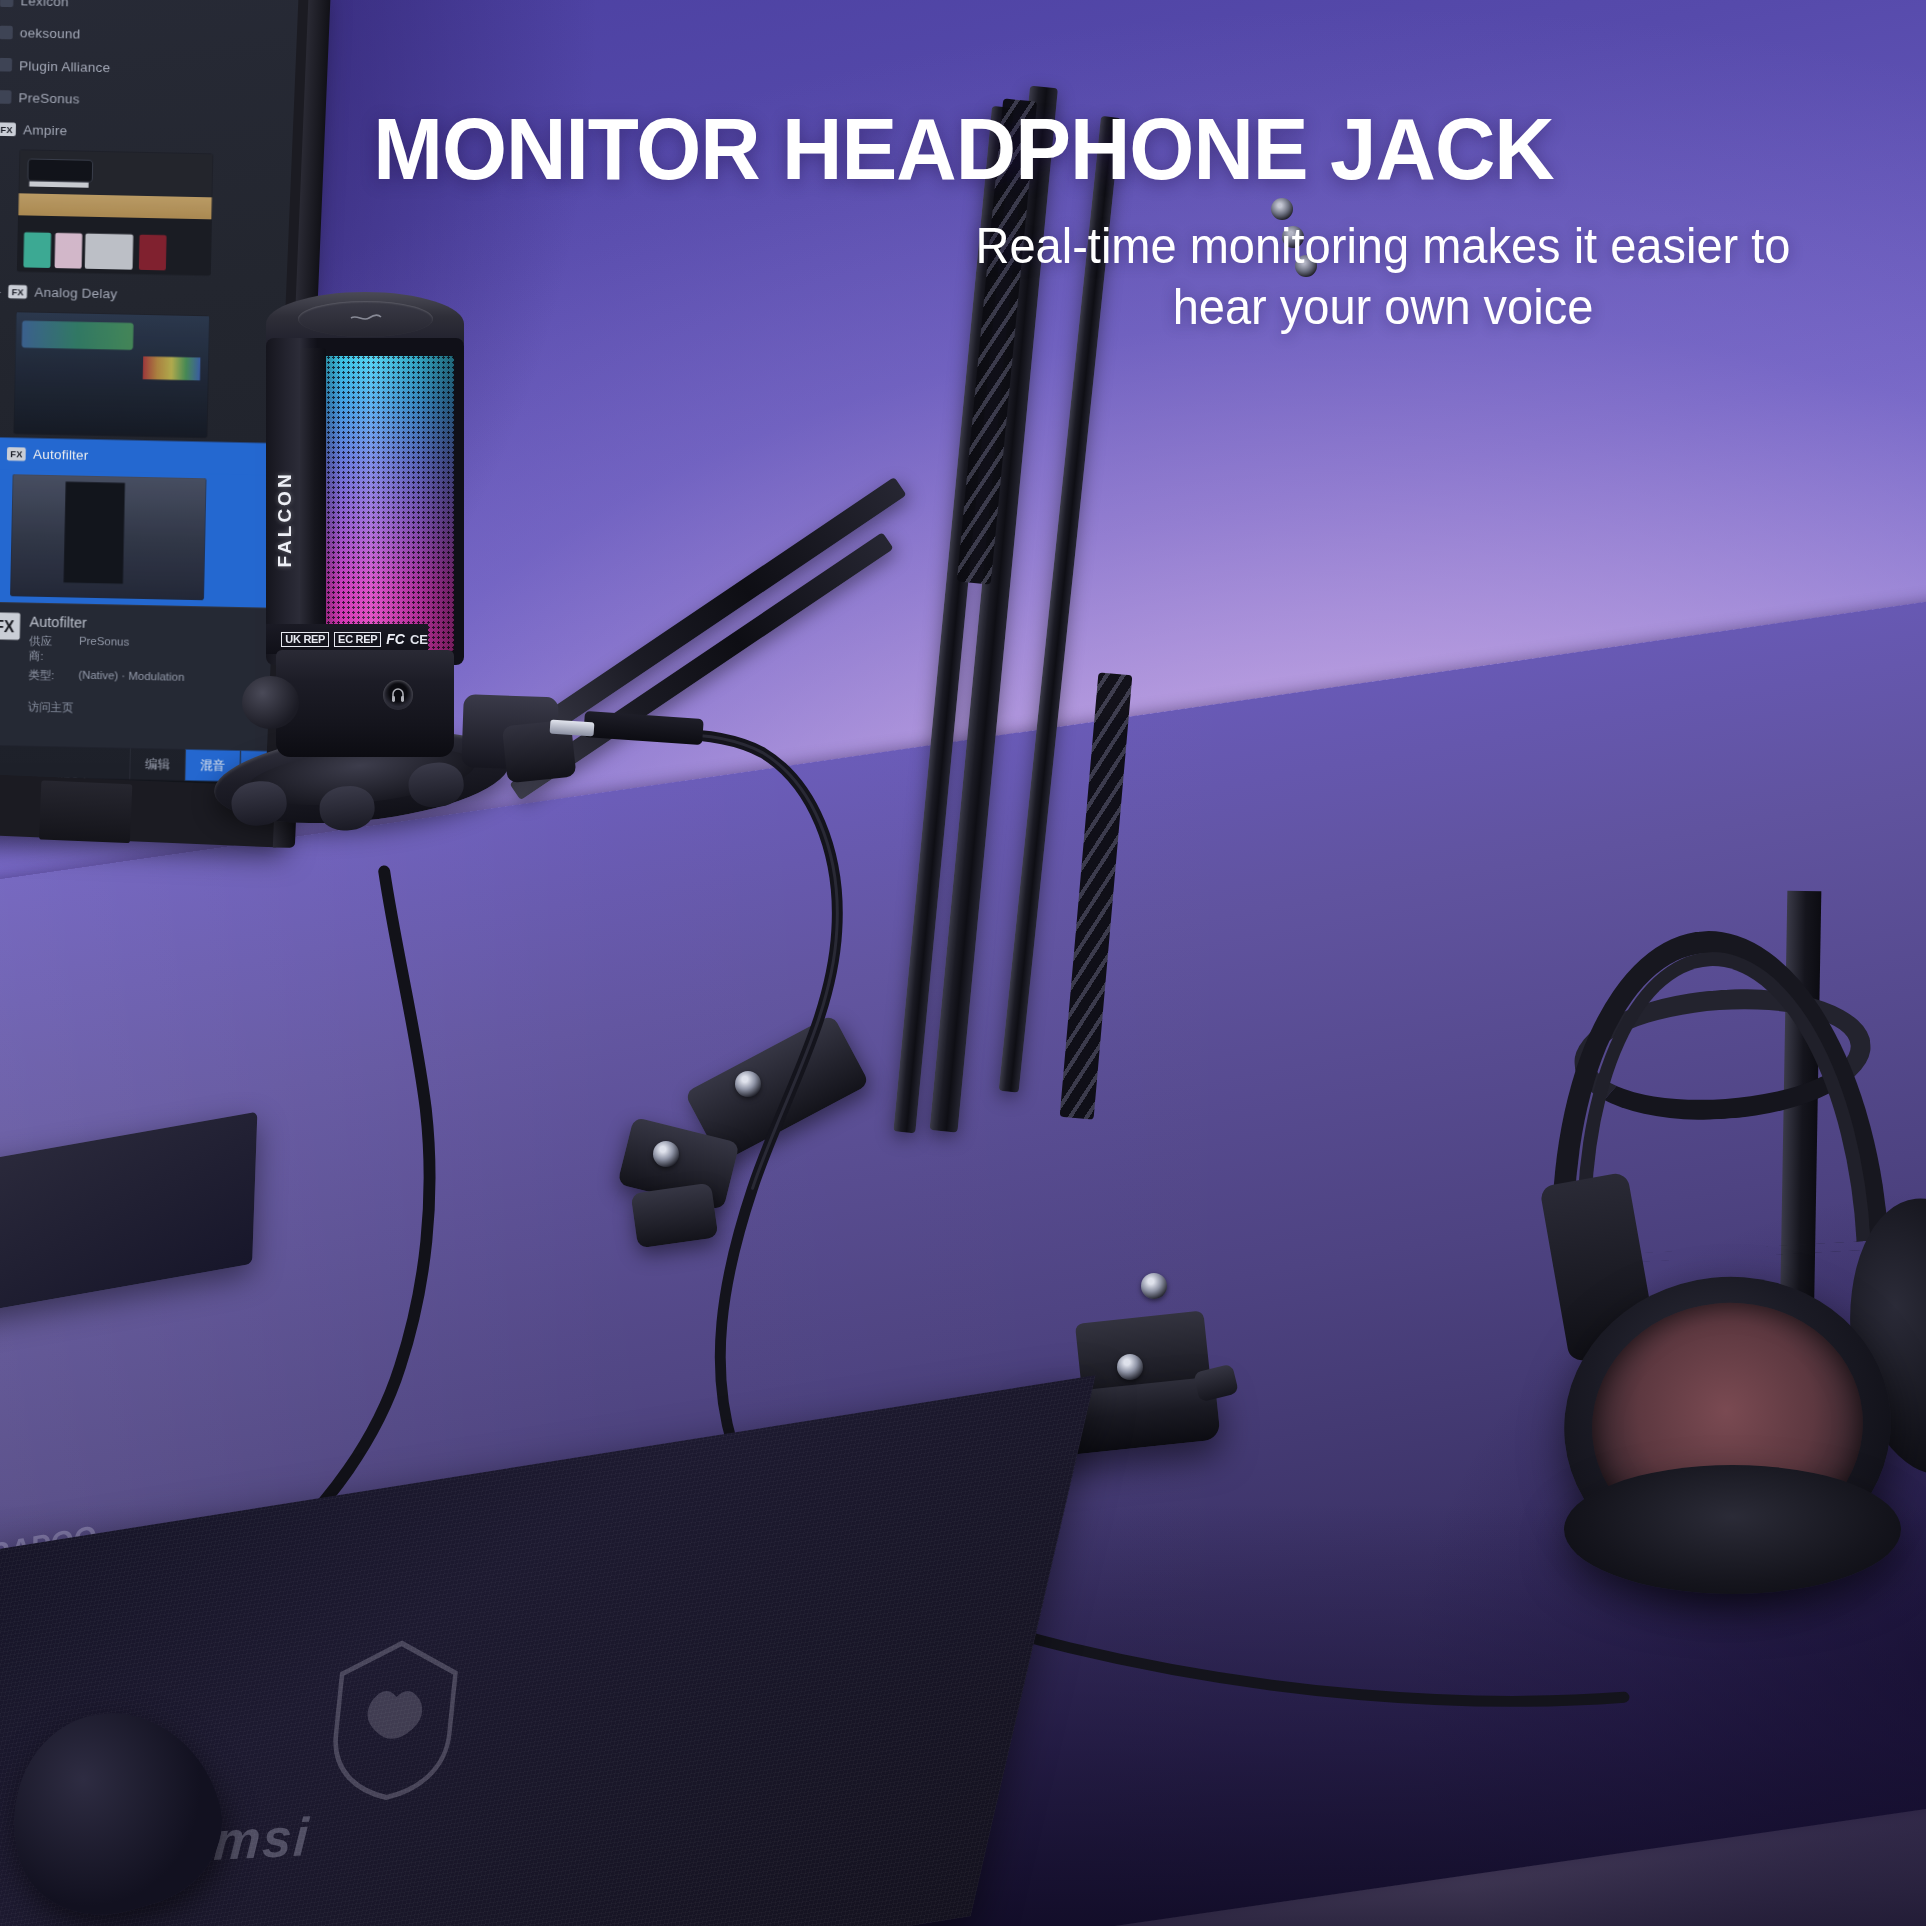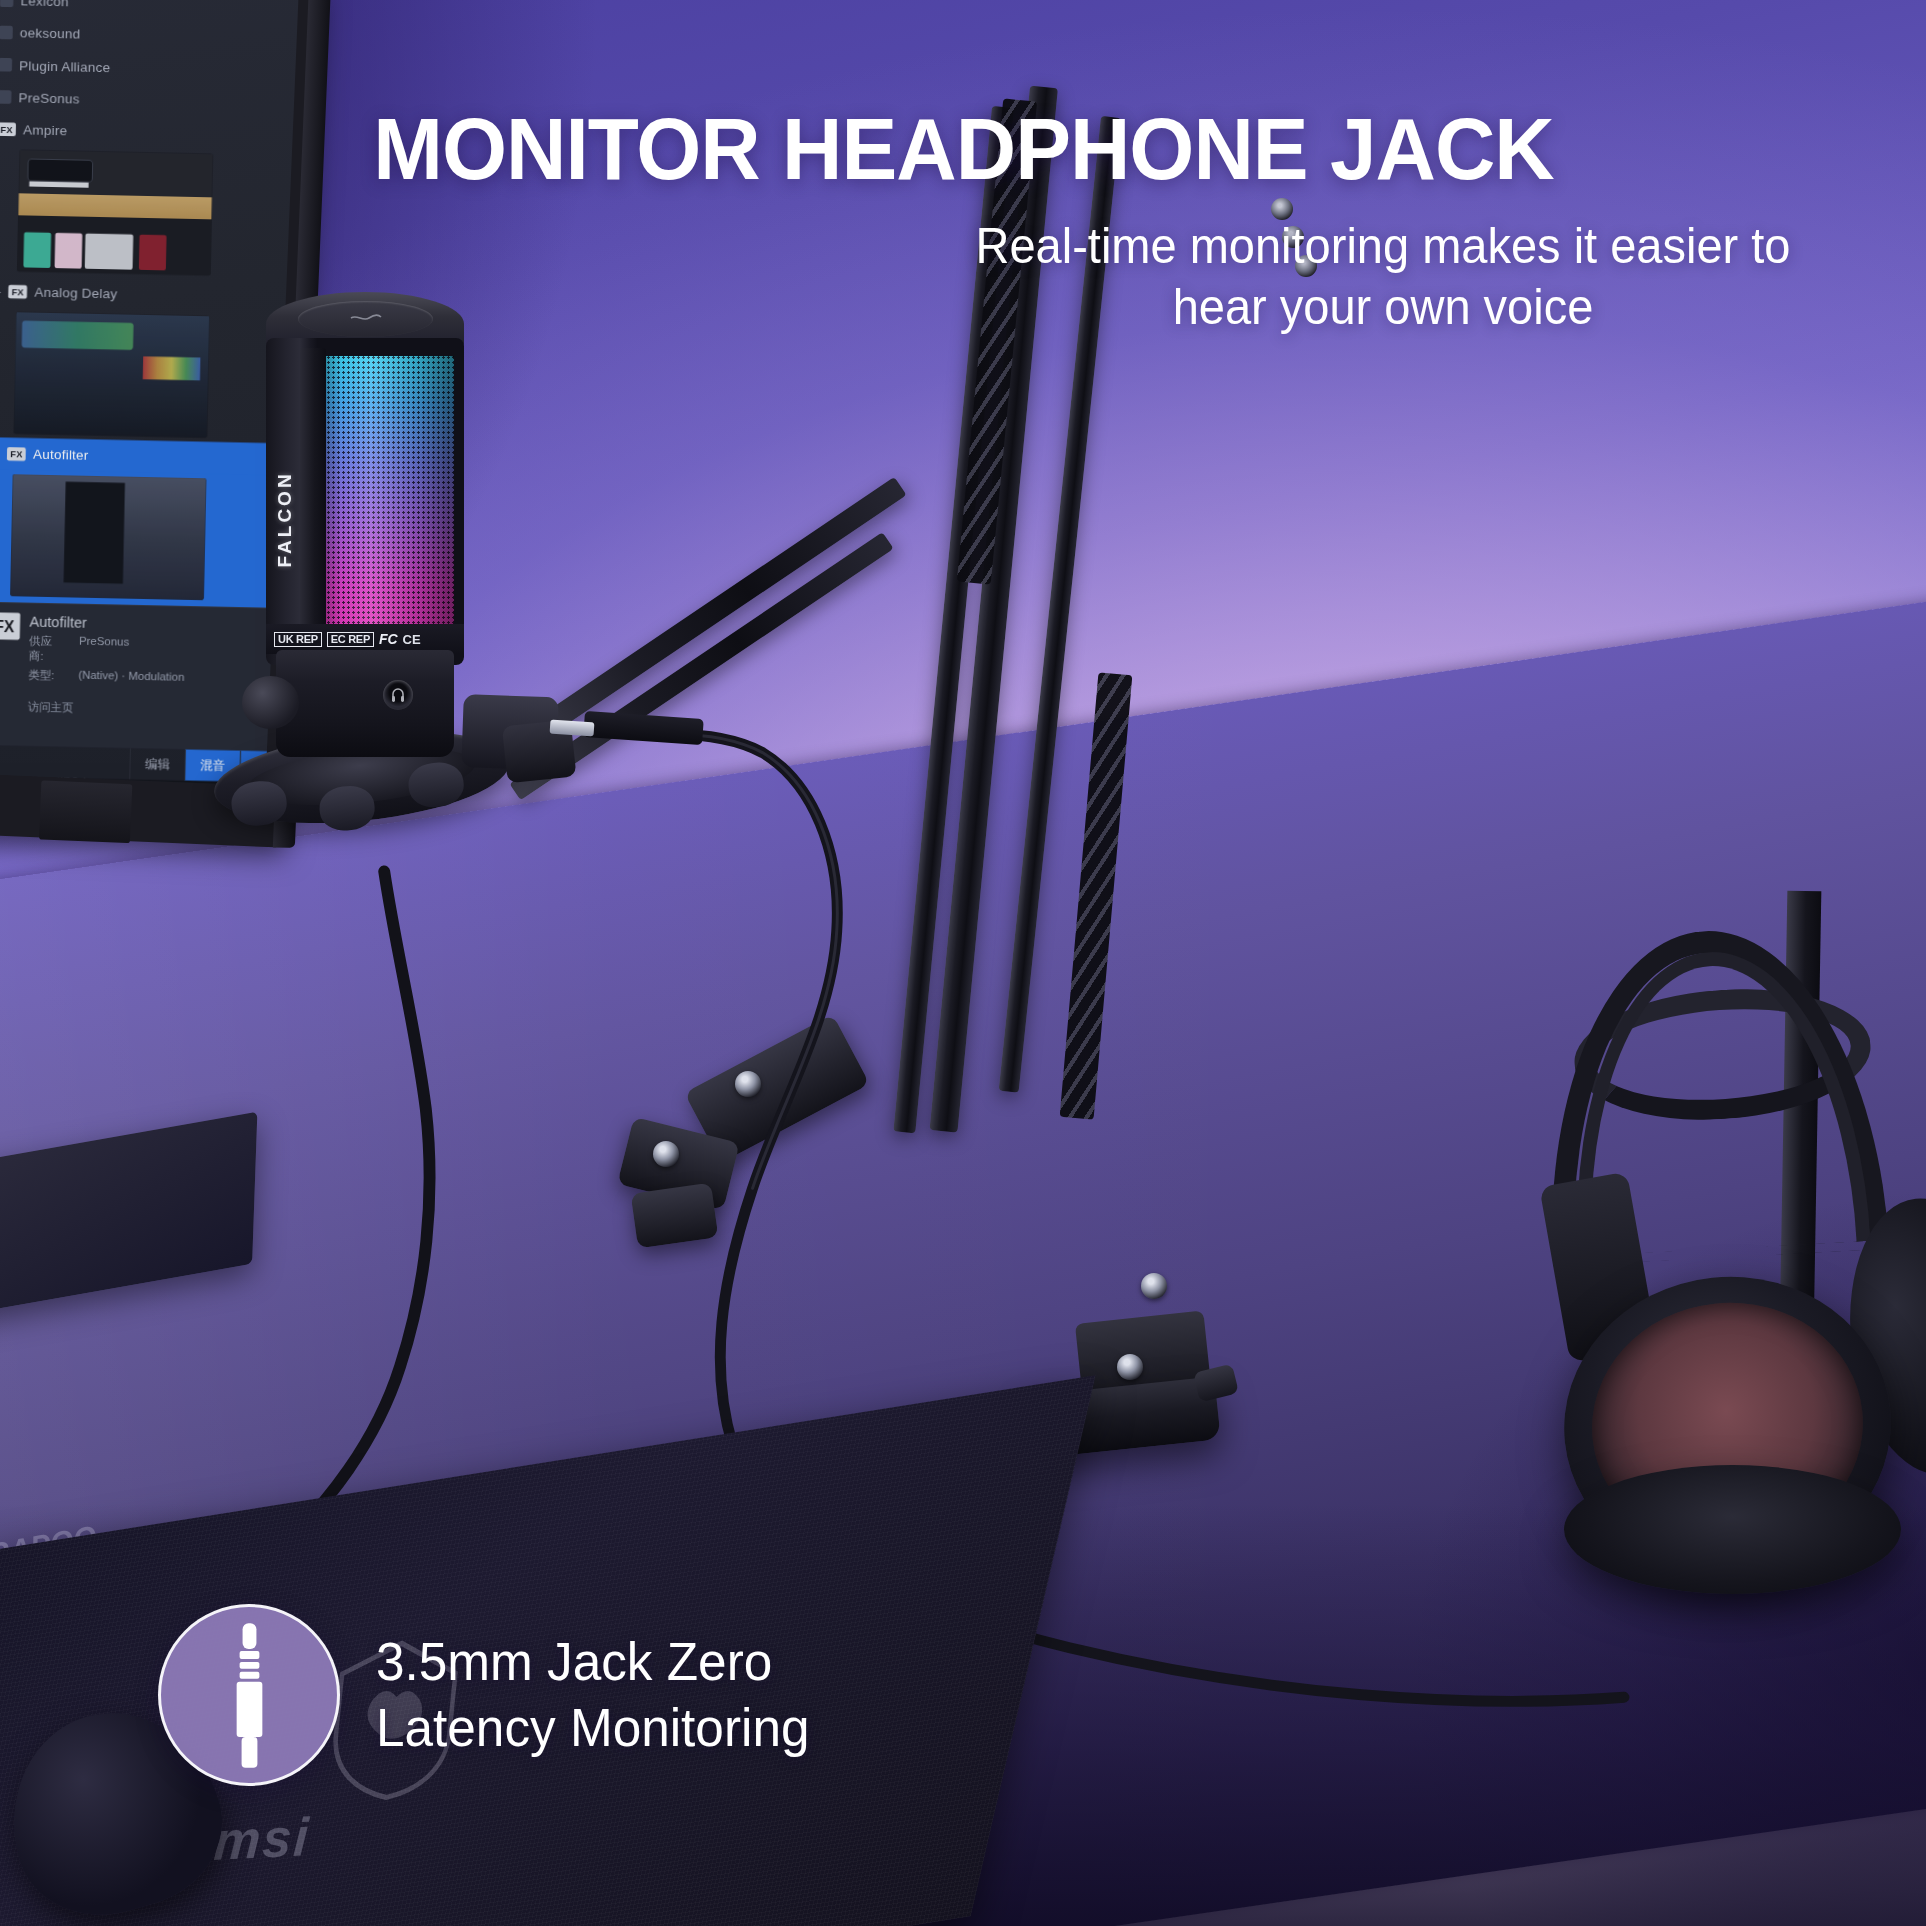--- a/index.html
+++ b/index.html
@@ -248,23 +248,24 @@
     background:linear-gradient(90deg,#2b2b36,#16161e 55%,#0d0d14);
     border-radius:3px;
   }
   .mic-brand{
     position:absolute;left:-51px;top:149px;width:139px;
     color:#eef0f6;font-size:19px;font-weight:bold;letter-spacing:3px;
     transform:rotate(-90deg);white-space:nowrap;
     text-shadow:0 0 5px rgba(255,255,255,.35);
   }
   .mic-certs{
-    position:absolute;left:14px;top:332px;width:198px;height:30px;
+    position:absolute;left:14px;top:332px;width:162px;height:30px;
     display:flex;align-items:center;gap:5px;padding-left:8px;
     background:linear-gradient(180deg,#1a1a24,#101018);
+    justify-content:flex-end;
   }
   .cert-box{
     border:1.6px solid #e6e8f0;color:#e6e8f0;font-size:11px;font-weight:bold;
     padding:1px 3px;line-height:1;letter-spacing:-0.3px;
   }
   .cert-mark{color:#eceef5;font-size:14px;font-weight:bold;font-style:italic;}
   .cert-ce{color:#dfe2ea;font-size:13px;font-weight:bold;}
   .mic-base{
     position:absolute;left:24px;top:358px;width:178px;height:107px;
     background:linear-gradient(180deg,#2a2a35 0%,#1c1c26 30%,#14141c 70%,#0c0c12 100%);
@@ -696,29 +697,15 @@
       <path d="M34 40 q8 -10 16 -2 q8 -8 16 2 q6 10 -4 18 q-12 10 -24 0 q-10 -8 -4 -18z" fill="#e6e2f4" opacity=".8"></path>
     </svg>
     <div class="msi-text">msi</div>
   </div>
   <div class="mouse"></div>
 
   <div class="headline">MONITOR HEADPHONE JACK</div>
   <div class="subline">Real-time monitoring makes it
 easier to hear your own voice</div>
 
-  <div class="badge">
-    <div class="badge-circle">
-      <svg width="85" height="149" viewBox="0 0 86 150">
-        <rect x="36" y="2" width="14" height="26" rx="6" fill="#ffffff"></rect>
-        <rect x="33" y="30" width="20" height="8" rx="2" fill="#ffffff"></rect>
-        <rect x="33" y="41" width="20" height="7" rx="2" fill="#ffffff"></rect>
-        <rect x="33" y="51" width="20" height="7" rx="2" fill="#ffffff"></rect>
-        <rect x="30" y="61" width="26" height="56" rx="3" fill="#ffffff"></rect>
-        <rect x="35" y="117" width="16" height="31" rx="4" fill="#ffffff"></rect>
-      </svg>
-    </div>
-    <div class="badge-text">3.5mm Jack Zero
-Latency Monitoring</div>
-  </div>
 
 </div>
 
 
 </body></html>

